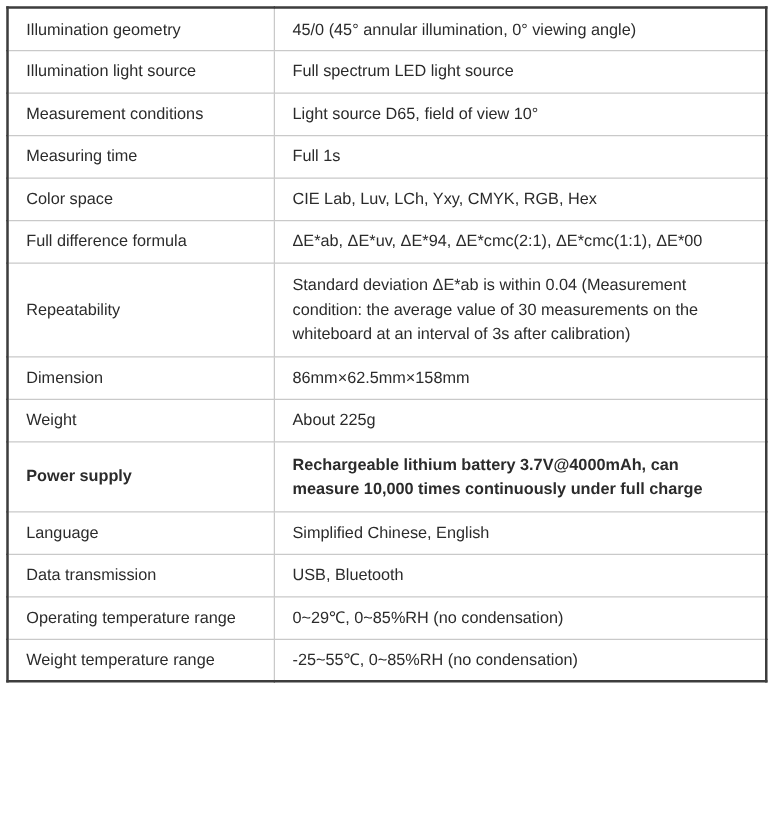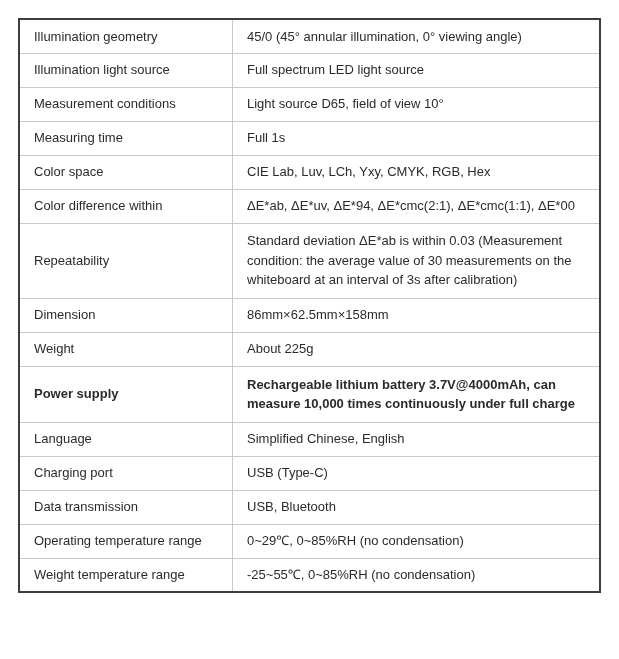--- a/index.html
+++ b/index.html
@@ -5,21 +5,21 @@
   html, body {
     margin: 0;
     padding: 0;
     background: #ffffff;
     font-family: "Liberation Sans", sans-serif;
   }
   .page {
     width: 619px;
     height: 659px;
     box-sizing: border-box;
-    padding: 18px;
+    padding: 5px;
     background: #ffffff;
   }
   table.spec {
     width: 100%;
     border-collapse: collapse;
     table-layout: fixed;
     border: 2px solid #3d3d3d;
   }
   table.spec td {
     border: 1px solid #c9c9c9;
@@ -63,27 +63,27 @@
         <td class="label">Measuring time</td>
         <td class="value">Full 1s</td>
       </tr>
 
       <tr class="r1">
         <td class="label">Color space</td>
         <td class="value">CIE Lab, Luv, LCh, Yxy, CMYK, RGB, Hex</td>
       </tr>
 
       <tr class="r1">
-        <td class="label">Color difference within</td>
+        <td class="label">Full difference formula</td>
         <td class="value">ΔE*ab, ΔE*uv, ΔE*94, ΔE*cmc(2:1), ΔE*cmc(1:1), ΔE*00</td>
       </tr>
 
       <tr class="r3">
         <td class="label">Repeatability</td>
-        <td class="value">Standard deviation ΔE*ab is within 0.03 (Measurement condition: the average value of 30 measurements on the whiteboard at an interval of 3s after calibration)</td>
+        <td class="value">Standard deviation ΔE*ab is within 0.04 (Measurement condition: the average value of 30 measurements on the whiteboard at an interval of 3s after calibration)</td>
       </tr>
 
       <tr class="r1">
         <td class="label">Dimension</td>
         <td class="value">86mm×62.5mm×158mm</td>
       </tr>
 
       <tr class="r1">
         <td class="label">Weight</td>
         <td class="value">About 225g</td>
@@ -93,24 +93,20 @@
         <td class="label">Power supply</td>
         <td class="value">Rechargeable lithium battery 3.7V@4000mAh, can measure 10,000 times continuously under full charge</td>
       </tr>
 
 
       <tr class="r1">
         <td class="label">Language</td>
         <td class="value">Simplified Chinese, English</td>
       </tr>
 
-      <tr class="r1">
-        <td class="label">Charging port</td>
-        <td class="value">USB (Type-C)</td>
-      </tr>
 
       <tr class="r1">
         <td class="label">Data transmission</td>
         <td class="value">USB, Bluetooth</td>
       </tr>
 
       <tr class="r1">
         <td class="label">Operating temperature range</td>
         <td class="value">0~29℃, 0~85%RH (no condensation)</td>
       </tr>

